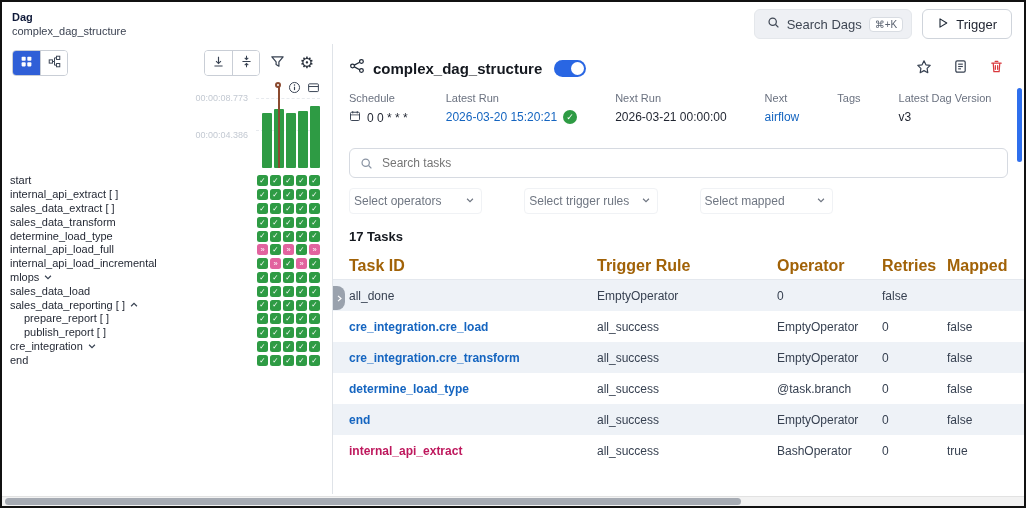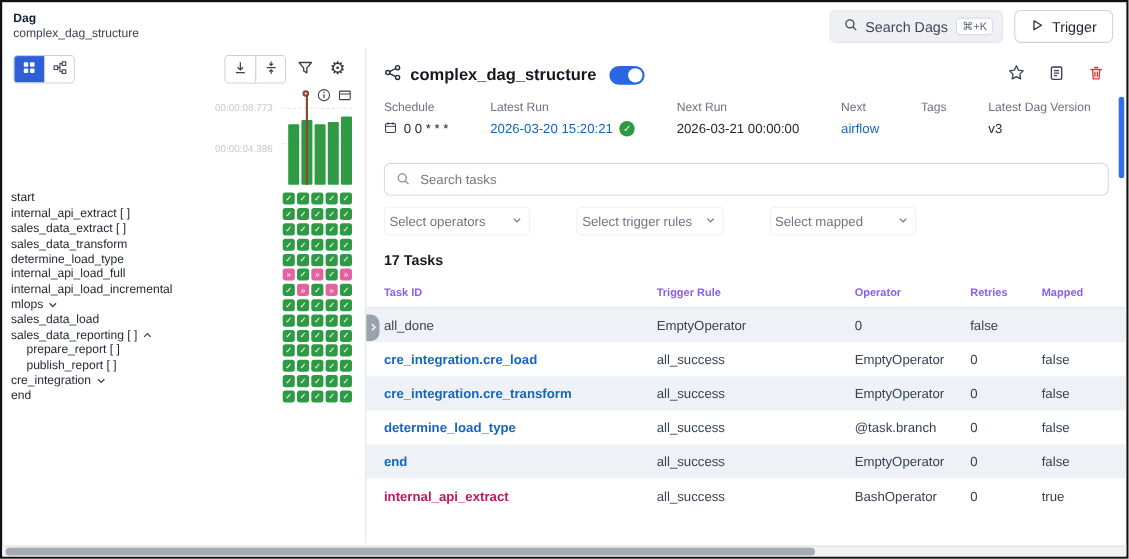--- a/index.html
+++ b/index.html
@@ -56,41 +56,41 @@
   
   .dag-header { display: flex; align-items: center; gap: 8px; padding: 12px 18px 6px 16px; }
   .dag-title { font-size: 15px; font-weight: bold; color: #14181f; }
   .toggle { width: 32px; height: 17px; border-radius: 9px; position: relative; margin-left: 4px; cursor: pointer; }
   .toggle .knob { position: absolute; top: 2px; right: 2px; width: 13px; height: 13px; border-radius: 50%; background: #fff; }
   .dag-actions { margin-left: auto; display: flex; gap: 16px; align-items: center; }
   .dag-actions .icon-btn { width: 20px; }
 
   .info-row { display: flex; gap: 38px; padding: 6px 16px 12px; }
   .info-label { font-size: 11px; color: #6b7280; margin-bottom: 6px; white-space: nowrap; }
-  .info-value { font-size: 12px; color: #1f2430; display: flex; gap: 6px; white-space: nowrap; min-height: 14px; }
+  .info-value { font-size: 12px; color: #1f2430; display: flex; align-items: center; gap: 6px; white-space: nowrap; min-height: 14px; }
   .info-value .link { cursor: pointer; }
   .check-badge { width: 14px; height: 14px; border-radius: 50%; color: #fff; font-size: 9px; display: flex; align-items: center; justify-content: center; }
 
   .tabs { display: flex; gap: 26px; padding: 0 16px; border-bottom: 1px solid #e4e8ee; }
   .tab { font-size: 13px; color: #3a4250; padding: 5px 2px 9px; cursor: pointer; font-weight: 500; }
   .tab.active { font-weight: bold; color: #10151d; box-shadow: inset 0 -2px 0 #2966e3; }
 
   .search-wrap { margin: 11px 16px 10px; position: relative; }
   .search-input { width: 100%; height: 30px; border: 1px solid #d6dae1; border-radius: 6px; padding: 0 10px 0 32px;
                   font-size: 12px; color: #333; outline: none; font-family: inherit; background: #fff; }
   .search-wrap .mag { position: absolute; left: 11px; top: 8px; }
 
   .filters { display: grid; grid-template-columns: repeat(4, 1fr); gap: 42px; margin: 0 16px; }
   .select { height: 26px; display: flex; align-items: center; justify-content: space-between; font-size: 12px;
             color: #6f7682; cursor: pointer; padding: 0 6px 0 4px; border: 1px solid #f0f2f5; border-radius: 4px; }
 
   .task-count { font-size: 13px; font-weight: bold; margin: 15px 16px 9px; color: #14181f; }
   .trow { display: grid; grid-template-columns: 248px 180px 105px 65px 1fr; align-items: center; height: 31px;
           padding-left: 16px; font-size: 12px; color: #374151; }
-  .trow.head { height: 27px; font-weight: bold; color: #8b5cf6; border-bottom: 1px solid #e4e8ee; font-size: 10px; }
+  .trow.head { height: 27px; font-weight: bold; color: #a16207; border-bottom: 1px solid #e4e8ee; font-size: 16px; }
   .trow.striped { background: #eef2f7; }
   .trow .task-link { font-weight: bold; cursor: pointer; }
 
   .vscroll { position: absolute; top: 44px; right: 2px; width: 5px; height: 74px; background: #2f6fed; border-radius: 3px; cursor: pointer; }
   .panel-handle { position: absolute; left: 331px; top: 284px; width: 12px; height: 24px; background: #9aa2ad;
                   border-radius: 0 8px 8px 0; display: flex; align-items: center; justify-content: center; cursor: pointer; z-index: 5; }
   .hscroll { position: absolute; bottom: 0; left: 0; right: 0; height: 10px; background: #f2f2f2; border-top: 1px solid #e2e2e2; }
   .hscroll .thumb { position: absolute; left: 3px; top: 1px; height: 7px; width: 72%; background: #a6abb3; border-radius: 4px; cursor: pointer; }
 </style>
 </head>

